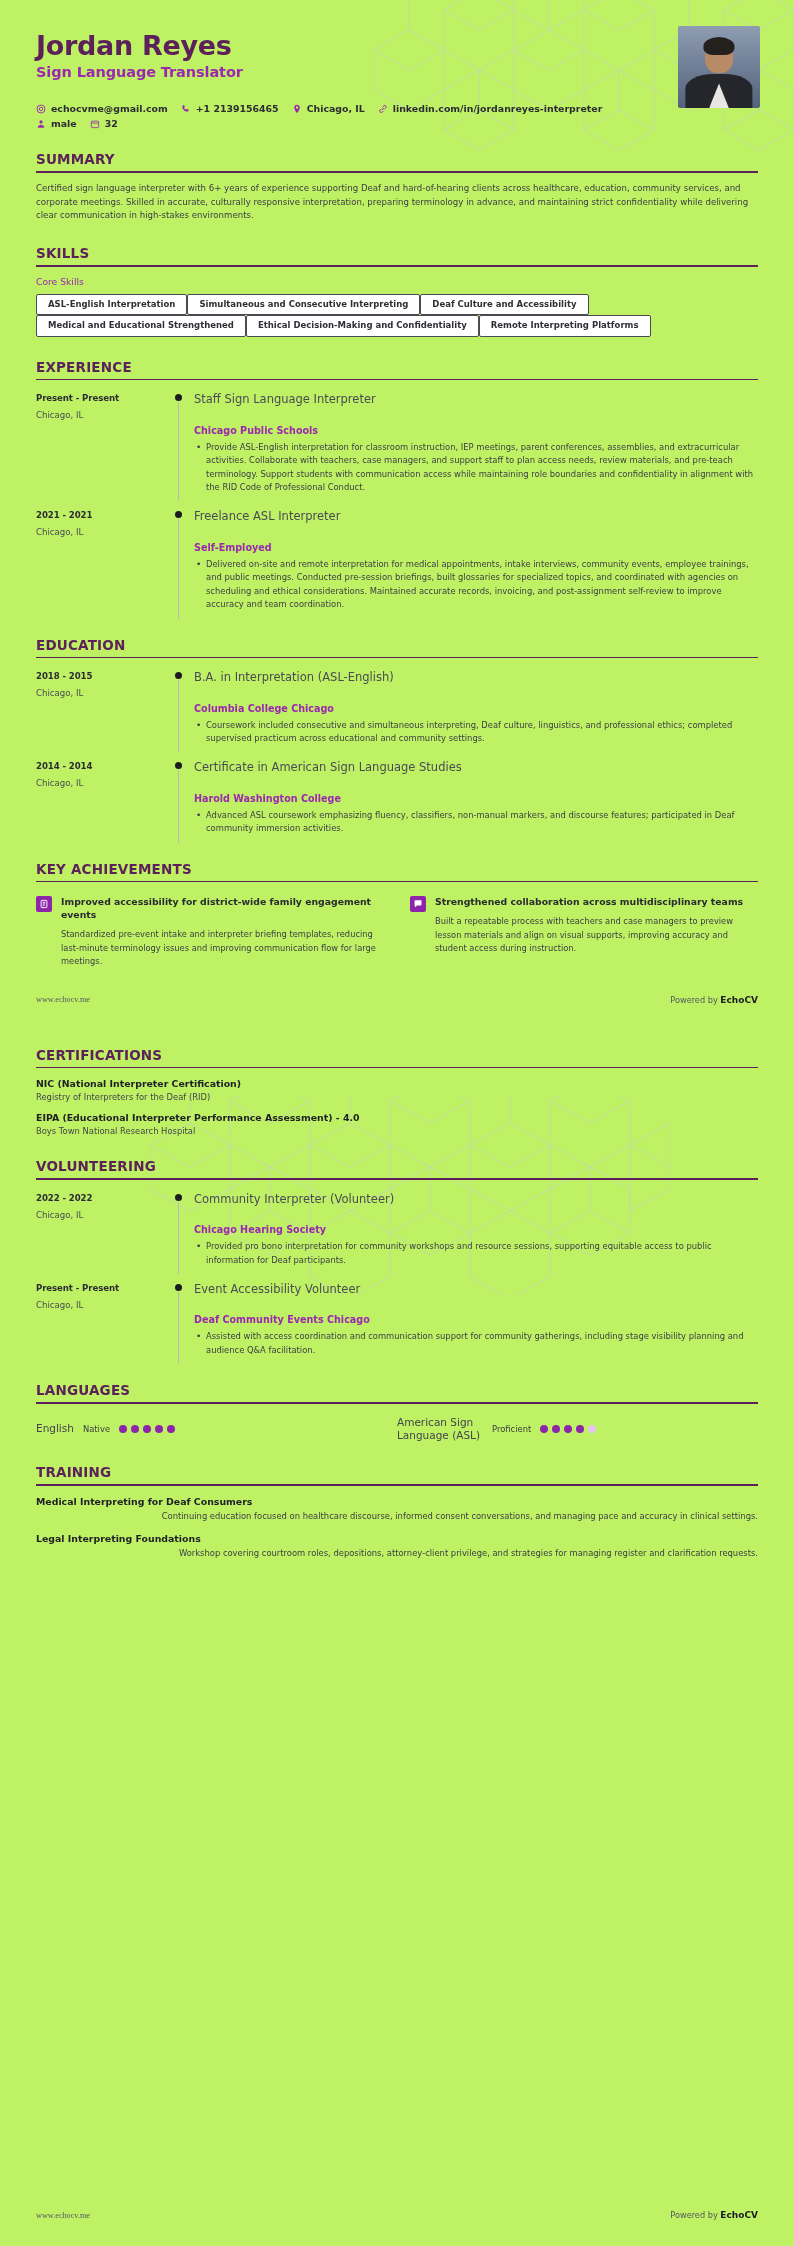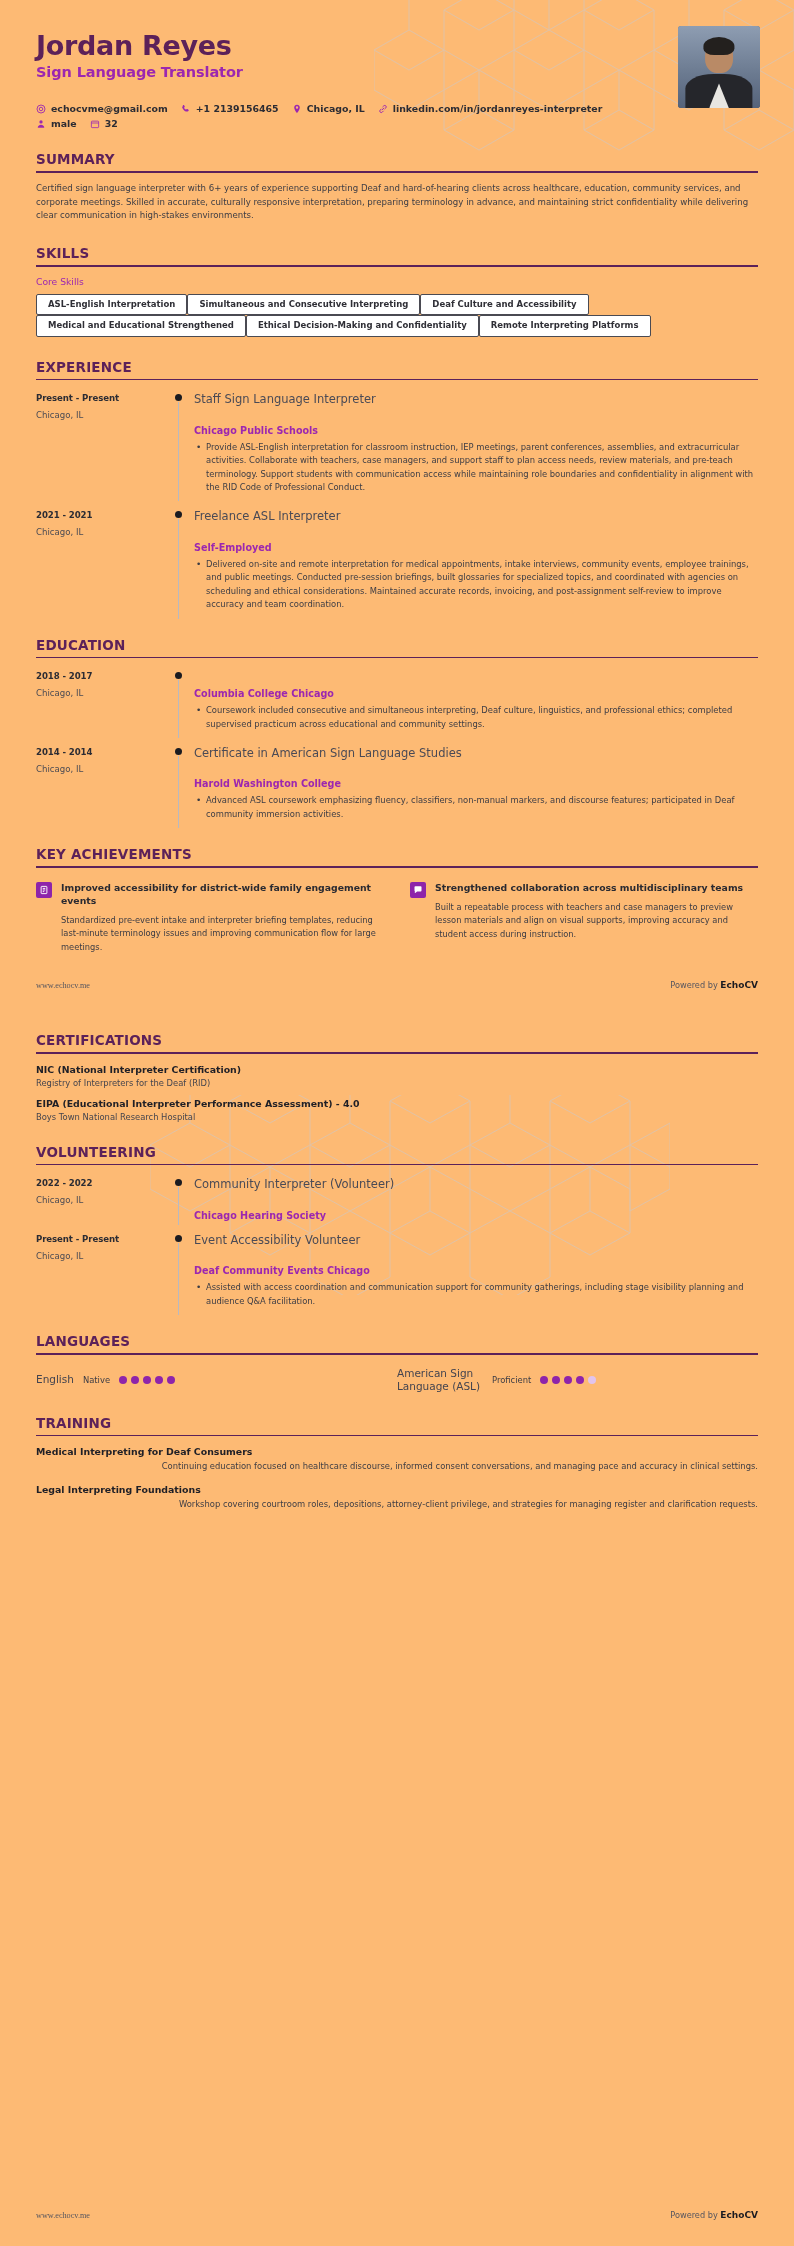--- a/index.html
+++ b/index.html
@@ -6,21 +6,21 @@
   html, body {
     width: 794px;
     background: #ffffff;
     font-family: "DejaVu Sans", "Liberation Sans", sans-serif;
     color: #3c3c44;
   }
   .page {
     position: relative;
     width: 794px;
     min-height: 2246px;
-    background: #fdba74;
+    background: #bef264;
     overflow: hidden;
   }
   
   .iso-pattern {
     position: absolute;
     pointer-events: none;
     opacity: .55;
     z-index: 0;
   }
   .iso-top { top: -10px; right: 0; width: 420px; height: 180px; }
@@ -468,28 +468,29 @@
       </div>
     </div>
   </div>
 
   <div class="section">
     <div class="section-head">EDUCATION</div>
     <div class="section-rule"></div>
 
     <div class="entry">
       <div class="entry-left">
-        <div class="entry-date">2018 - 2017</div>
+        <div class="entry-date">2018 - 2015</div>
         <div class="entry-loc">Chicago, IL</div>
       </div>
       <div class="entry-rail">
         <span class="dot"></span>
         <span class="line"></span>
       </div>
       <div class="entry-body">
+        <div class="entry-title">B.A. in Interpretation (ASL-English)</div>
         <div class="entry-org">Columbia College Chicago</div>
         <div class="bullets">
           <div class="bullet">Coursework included consecutive and simultaneous interpreting, Deaf culture, linguistics, and professional ethics; completed supervised practicum across educational and community settings.</div>
         </div>
       </div>
     </div>
 
     <div class="entry">
       <div class="entry-left">
         <div class="entry-date">2014 - 2014</div>
@@ -571,20 +572,23 @@
         <div class="entry-date">2022 - 2022</div>
         <div class="entry-loc">Chicago, IL</div>
       </div>
       <div class="entry-rail">
         <span class="dot"></span>
         <span class="line"></span>
       </div>
       <div class="entry-body">
         <div class="entry-title">Community Interpreter (Volunteer)</div>
         <div class="entry-org">Chicago Hearing Society</div>
+        <div class="bullets">
+          <div class="bullet">Provided pro bono interpretation for community workshops and resource sessions, supporting equitable access to public information for Deaf participants.</div>
+        </div>
       </div>
     </div>
 
     <div class="entry">
       <div class="entry-left">
         <div class="entry-date">Present - Present</div>
         <div class="entry-loc">Chicago, IL</div>
       </div>
       <div class="entry-rail">
         <span class="dot"></span>

